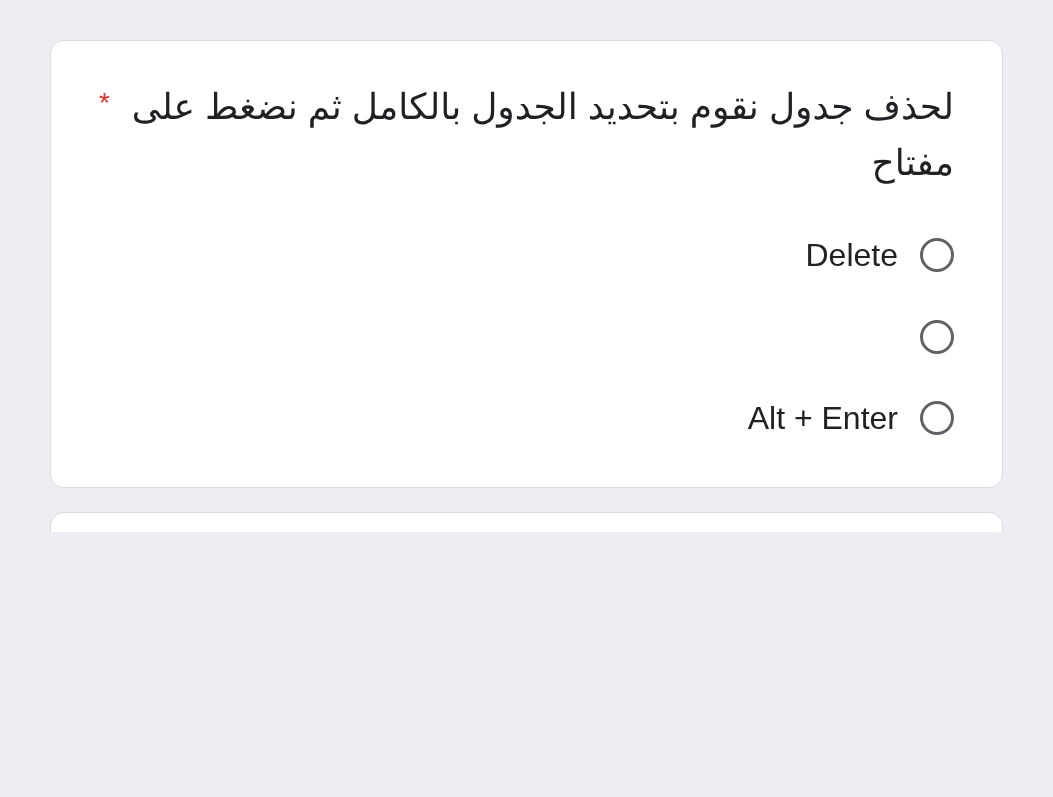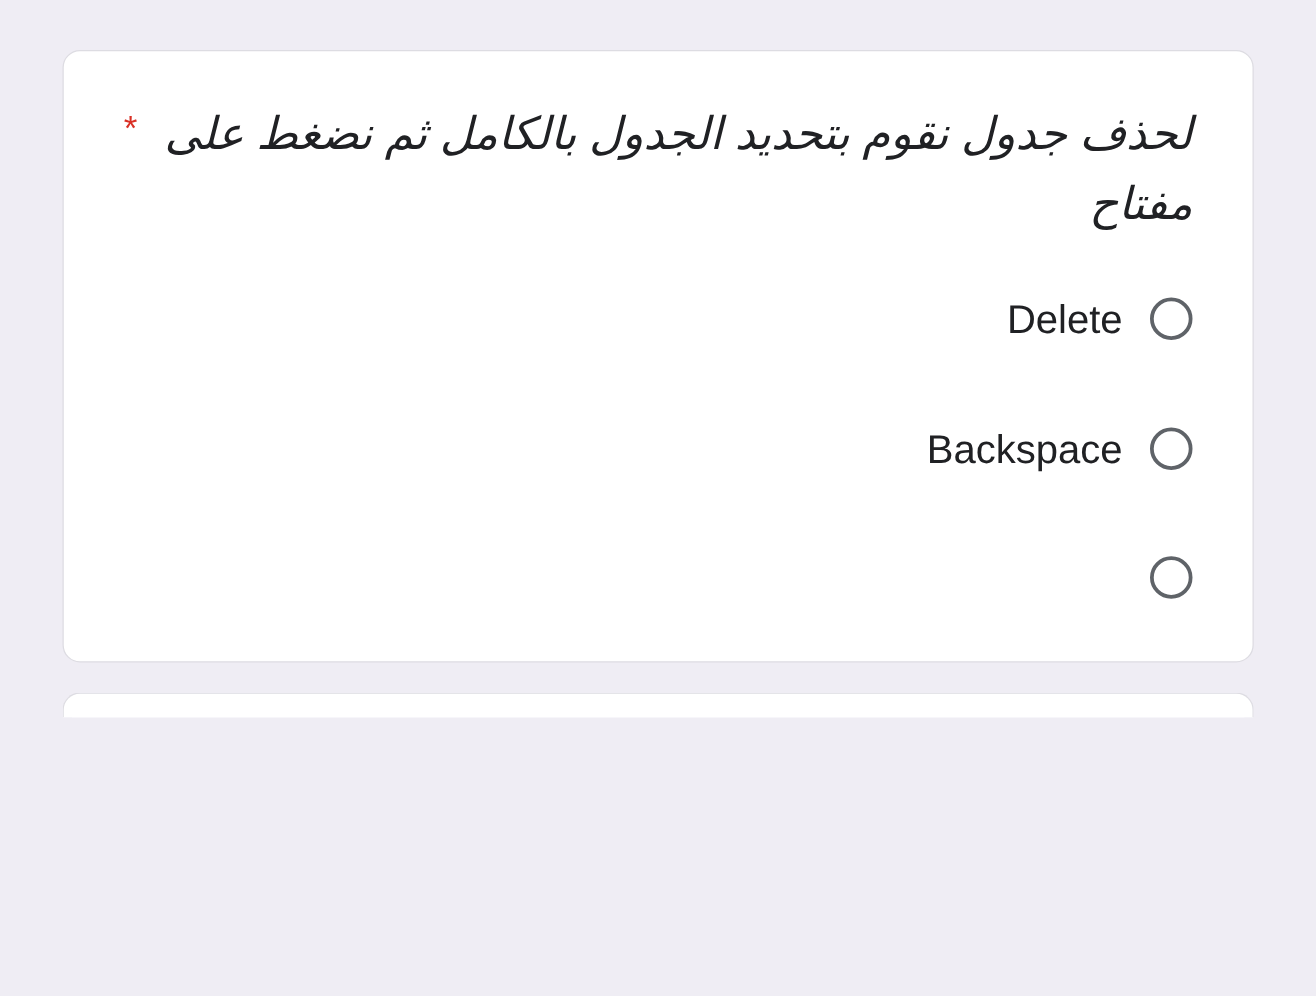--- a/index.html
+++ b/index.html
@@ -34,27 +34,26 @@
     margin-top: 4px;
   }
   .question-text {
     flex: 1;
     direction: rtl;
     text-align: right;
     font-size: 36px;
     color: #202124;
     line-height: 1.55;
     font-family: "Arial", "Tahoma", sans-serif;
-    font-style: italic;
   }
   .options {
     margin-top: 46px;
     display: flex;
     flex-direction: column;
-    gap: 67px;
+    gap: 46px;
   }
   .option {
     display: flex;
     flex-direction: row;
     justify-content: flex-end;
     align-items: center;
     cursor: pointer;
   }
   .option-label {
     font-size: 32px;
@@ -90,25 +89,25 @@
 
     <div class="options">
 
       <div class="option">
         <span class="option-label">Delete</span>
         <span class="radio"></span>
       </div>
 
 
       <div class="option">
-        <span class="option-label">Backspace</span>
         <span class="radio"></span>
       </div>
 
       <div class="option">
+        <span class="option-label">Alt + Enter</span>
         <span class="radio"></span>
       </div>
 
     </div>
   </div>
 
   <div class="next-card-hint"></div>
 </div>
 
 </body></html>

